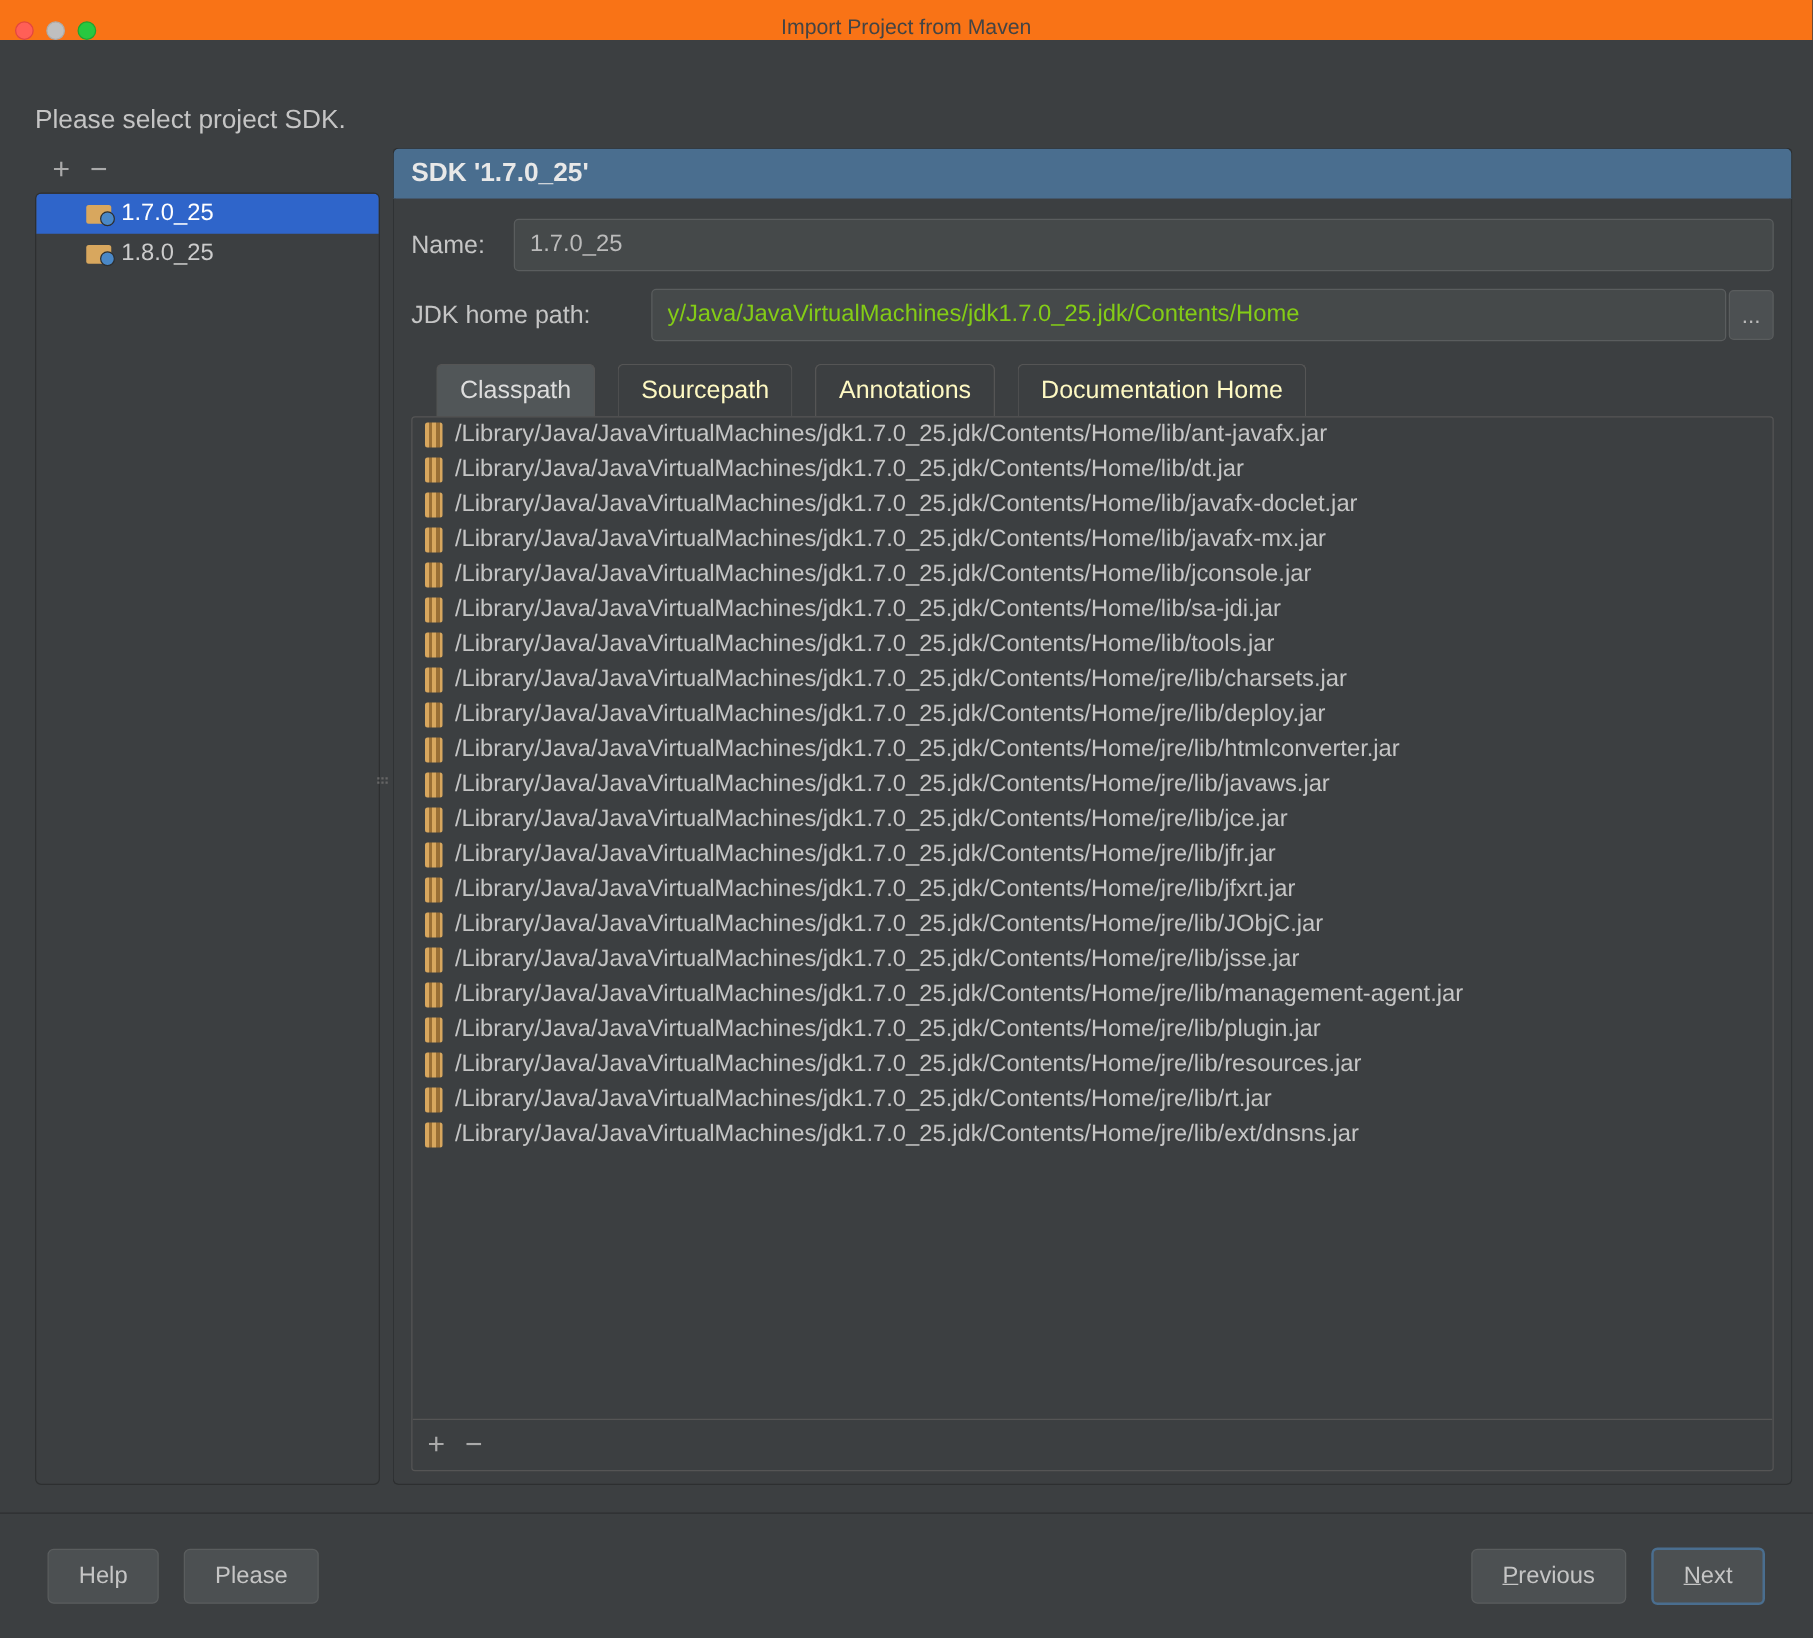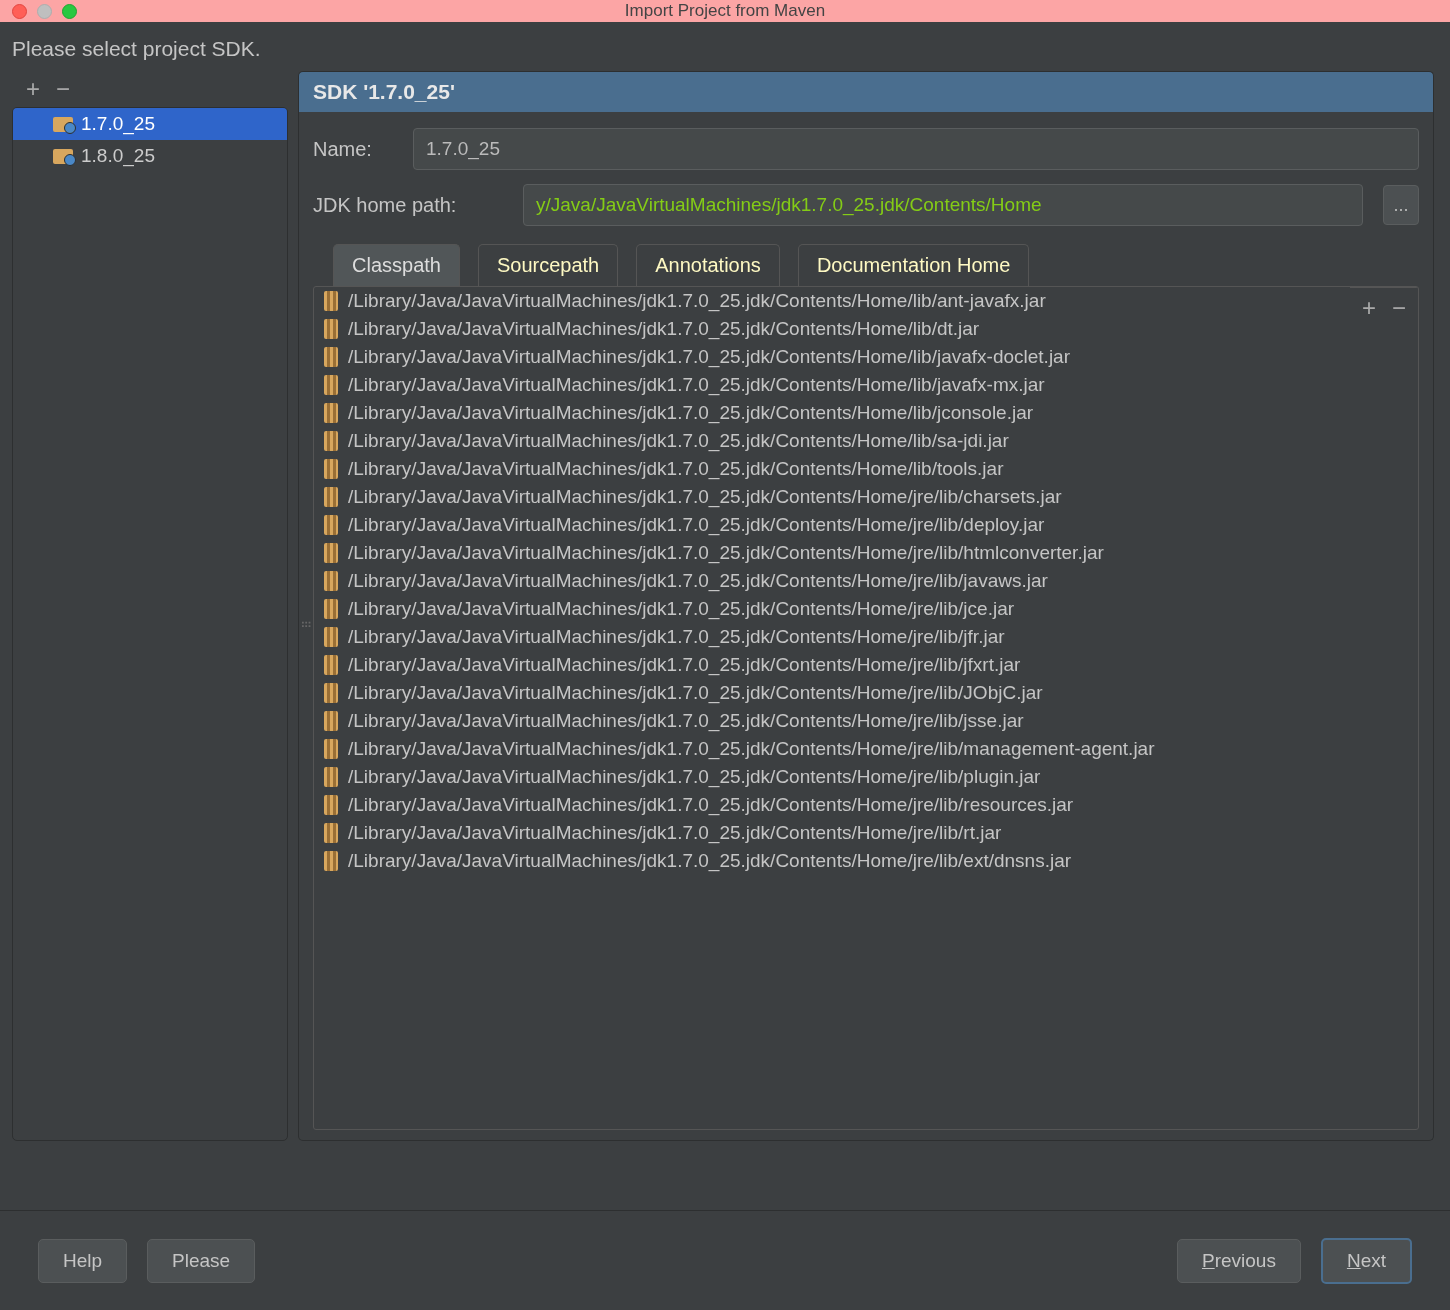--- a/index.html
+++ b/index.html
@@ -6,37 +6,37 @@
   body {
     font-family: "Helvetica Neue", Arial, sans-serif;
     background: #3c3f41;
     color: #bbb;
     width: 1450px;
     height: 1310px;
     overflow: hidden;
     font-size: 16px;
   }
   .titlebar {
-    height: 22px;
-    background: #fca5a5;
+    height: 32px;
+    background: #f97316;
     display: flex;
-    align-items: center;
+    align-items: flex-end;
     padding: 0 12px;
     position: relative;
   }
   .traffic-lights { display: flex; gap: 10px; }
   .tl { width: 15px; height: 15px; border-radius: 50%; }
   .tl.red { background: #ff5f57; border:1px solid #e24640;}
   .tl.yellow { background: #bfbfbf; border:1px solid #adadad;}
   .tl.green { background: #28c840; border:1px solid #1fa531;}
   .titlebar-title {
     position: absolute; left:0; right:0; text-align:center;
     color:#444; font-size:17px;
   }
-  .content { padding: 12px 16px 0 12px; }
+  .content { padding: 12px 16px 0 28px; margin-top: 37px; }
   .header-text { font-size:21px; color:#c5c5c5; line-height:1.4; margin-bottom:8px;}
   .layout { display:flex; gap:10px; height: 1070px;}
   .left-col { width: 276px; display:flex; flex-direction:column;}
   .toolbar-sdk { display:flex; gap:16px; padding:6px 14px 6px 14px; color:#aaa;}
   .toolbar-sdk span { font-size:24px; cursor:pointer; line-height:1;}
   .sdk-list { flex:1; border:1px solid #2d2f30; border-radius:5px; background:#3c3f41; overflow:auto;}
   .sdk-item { display:flex; align-items:center; gap:8px; padding:5px 10px 5px 40px; font-size:19px; cursor:pointer; color:#ccc;}
   .sdk-item.selected { background:#2f65ca; color:#fff;}
   .folder-icon { width:20px; height:15px; position:relative;}
   .folder-icon::before {
@@ -48,21 +48,21 @@
   }
   .right-col { flex:1; display:flex; flex-direction:column;}
   .panel-title {
     background:#4a6e8f; color:#e8e8e8; font-size:21px; font-weight:600;
     padding:8px 14px; border-radius:5px 5px 0 0; border:1px solid #2d2f30; border-bottom:none;
   }
   .panel-body {
     flex:1; border:1px solid #2d2f30; border-top:none; border-radius:0 0 5px 5px;
     background:#3c3f41; padding:16px 14px 10px 14px; display:flex; flex-direction:column;
   }
-  .form-row { display:flex; align-items:center; gap:20px; margin-bottom:14px;}
+  .form-row { display:flex; align-items:center; gap:2px; margin-bottom:14px;}
   .form-label { color:#c5c5c5; font-size:20px; width:80px;}
   .form-label.wide { width:190px;}
   .text-input {
     flex:1; background:#45494a; border:1px solid #5a5d5e; border-radius:4px;
     padding:9px 12px; color:#bbb; font-size:19px;
   }
   .text-input.readonly { background:#45494a; color:#84cc16;}
   .browse-btn {
     width:36px; height:40px; background:#4c5052; border:1px solid #5a5d5e;
     border-radius:4px; color:#bbb; display:flex; align-items:center; justify-content:center;
@@ -70,21 +70,21 @@
   }
   .tabs { display:flex; gap:16px; margin-top:4px; margin-left:20px;}
   .tab {
     padding:9px 18px; background:#3c3f41; color:#fef9c3; font-size:20px;
     border:1px solid #555; border-bottom:none; border-radius:5px 5px 0 0;
     margin-right:2px; cursor:pointer;
   }
   .tab.active { background:#515658; color:#ddd;}
   .list-area {
     flex:1; background:#3c3f41; border:1px solid #555; border-radius:3px;
-    margin-top:0; overflow:hidden; display:flex; flex-direction:row;
+    margin-top:0; overflow:hidden; display:flex; flex-direction:column;
   }
   .file-list { flex:1; overflow:auto; position:relative;}
   .file-list::-webkit-scrollbar { width:12px; height:14px;}
   .file-list::-webkit-scrollbar-track { background:#3c3f41;}
   .file-list::-webkit-scrollbar-thumb { background:#5a5d5e; border-radius:3px;}
   .file-row { display:flex; align-items:center; gap:10px; padding:3px 10px; color:#c5c5c5; font-size:19px; white-space:nowrap; cursor:pointer;}
   .jar-icon {
     width:14px; height:20px; background: repeating-linear-gradient(90deg,#d8a75e 0 3px,#9a6f35 3px 6px); border-radius:2px;
     flex-shrink:0;
   }

